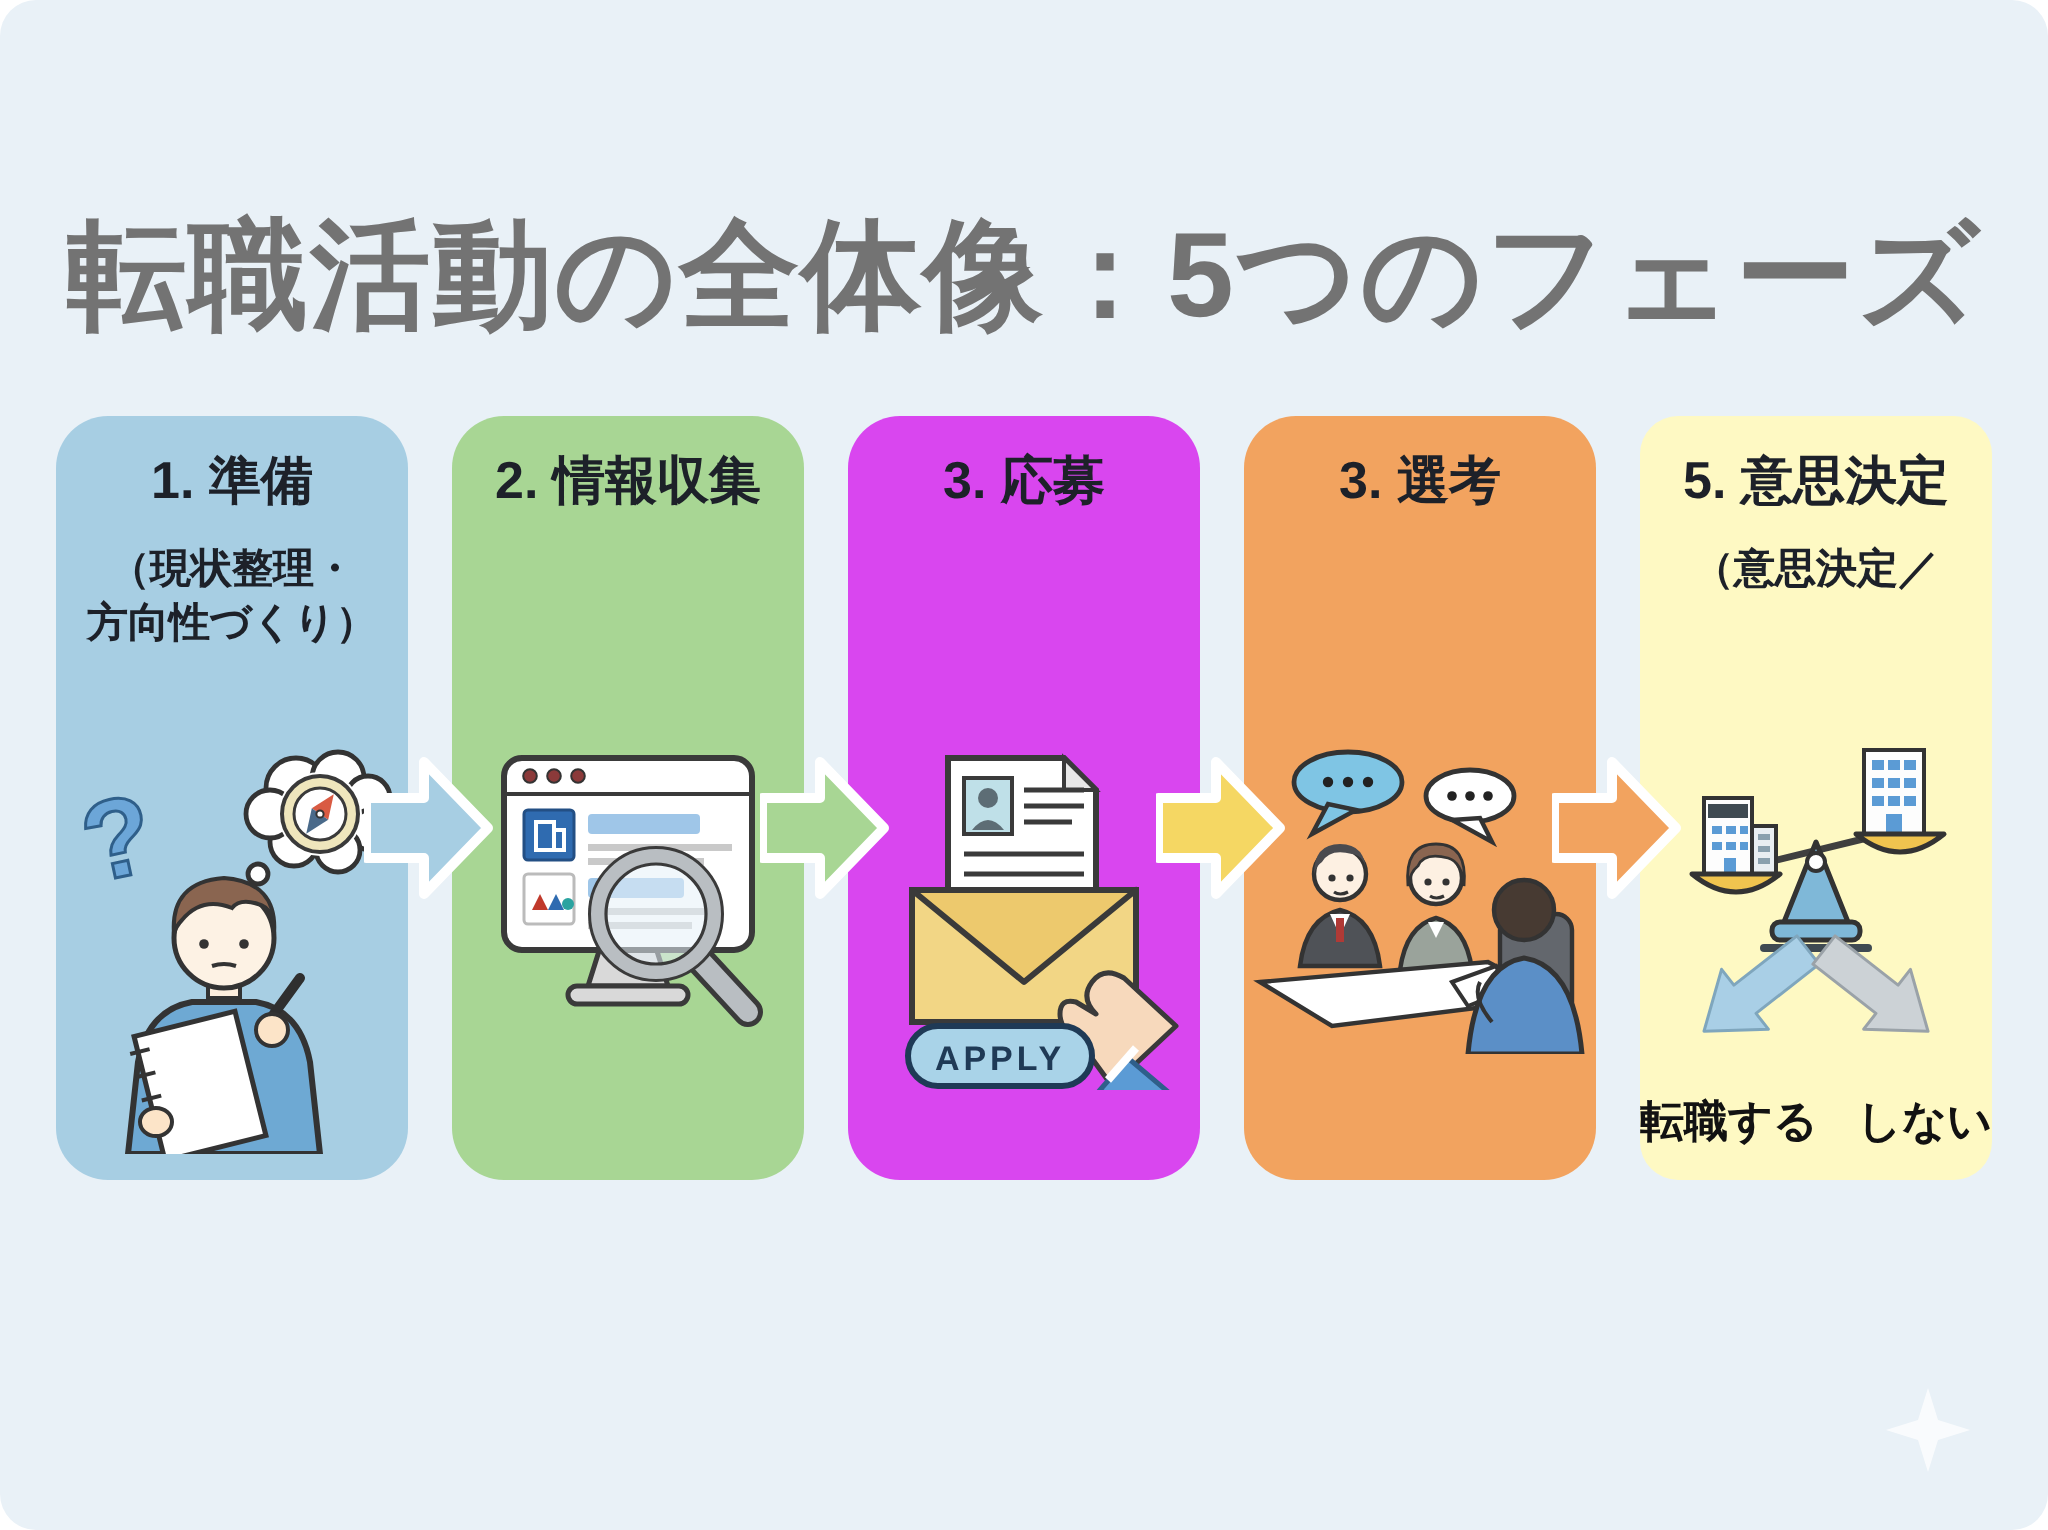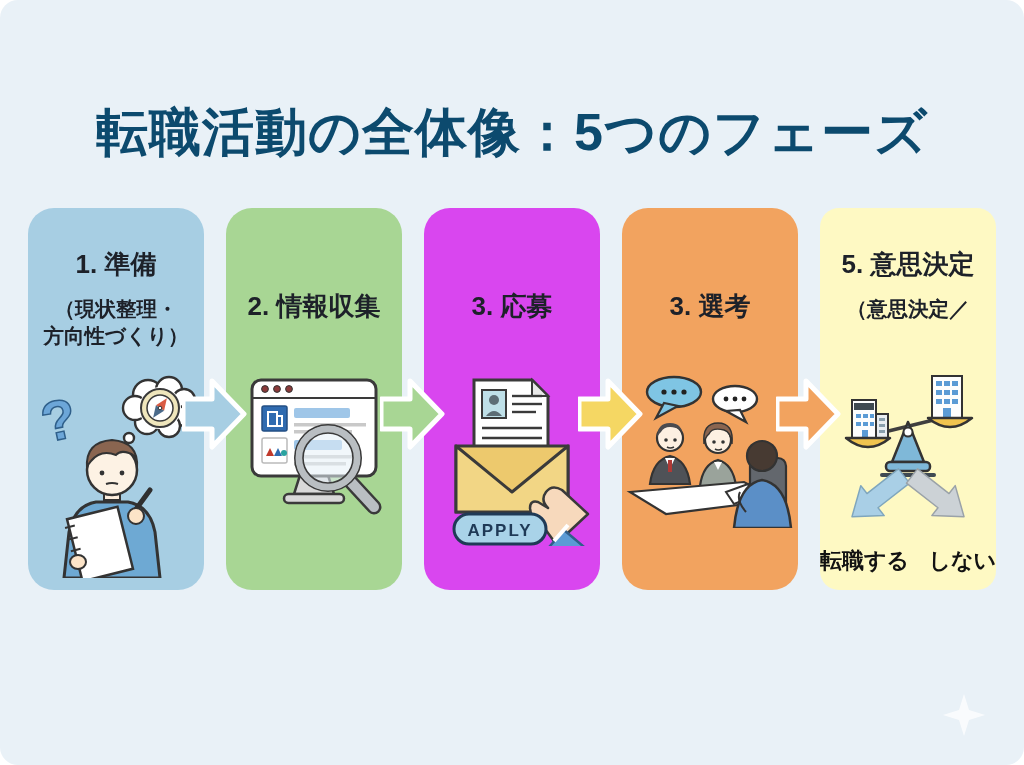--- a/index.html
+++ b/index.html
@@ -3,33 +3,33 @@
 <meta charset="utf-8">
 <style>
   html,body{margin:0;padding:0;background:#ffffff;}
   .page{
     position:relative;width:1024px;height:765px;margin:0 auto;
     background:#e9f1f7;border-radius:18px;overflow:hidden;
     font-family:"Liberation Sans","DejaVu Sans",sans-serif;color:#17191d;
   }
   .title{
     position:absolute;top:98px;left:0;right:0;text-align:center;
-    font-size:52px;font-weight:800;letter-spacing:1px;color:#0c4a6e;
+    font-size:60px;font-weight:800;letter-spacing:1px;color:#737373;
   }
   .cards{
     position:absolute;top:208px;left:28px;width:968px;height:382px;
     display:flex;gap:22px;
   }
   .card{
     flex:1;border-radius:26px;position:relative;
     display:flex;flex-direction:column;align-items:center;text-align:center;
-    padding-top:40px;box-sizing:border-box;
+    padding-top:16px;box-sizing:border-box;
   }
   .card-label{font-size:26px;font-weight:800;line-height:1.3;color:#1d2129;}
-  .card.single .card-label{margin-top:42px;}
+  .card.single .card-label{}
   .card-sublabel{font-size:20.5px;font-weight:800;line-height:1.32;color:#1d2129;margin-top:13px;}
   .illu{position:absolute;left:50%;transform:translateX(-50%);}
   .flow-arrow{position:absolute;width:66px;height:76px;z-index:5;}
   .decision-labels{
     display:flex;justify-content:space-between;margin-top:2px;
     font-size:22px;font-weight:800;color:#121212;white-space:nowrap;
   }
   .sparkle{position:absolute;right:38px;bottom:28px;opacity:.75;}
   svg text{font-family:"Liberation Sans","DejaVu Sans",sans-serif;}
 </style>

